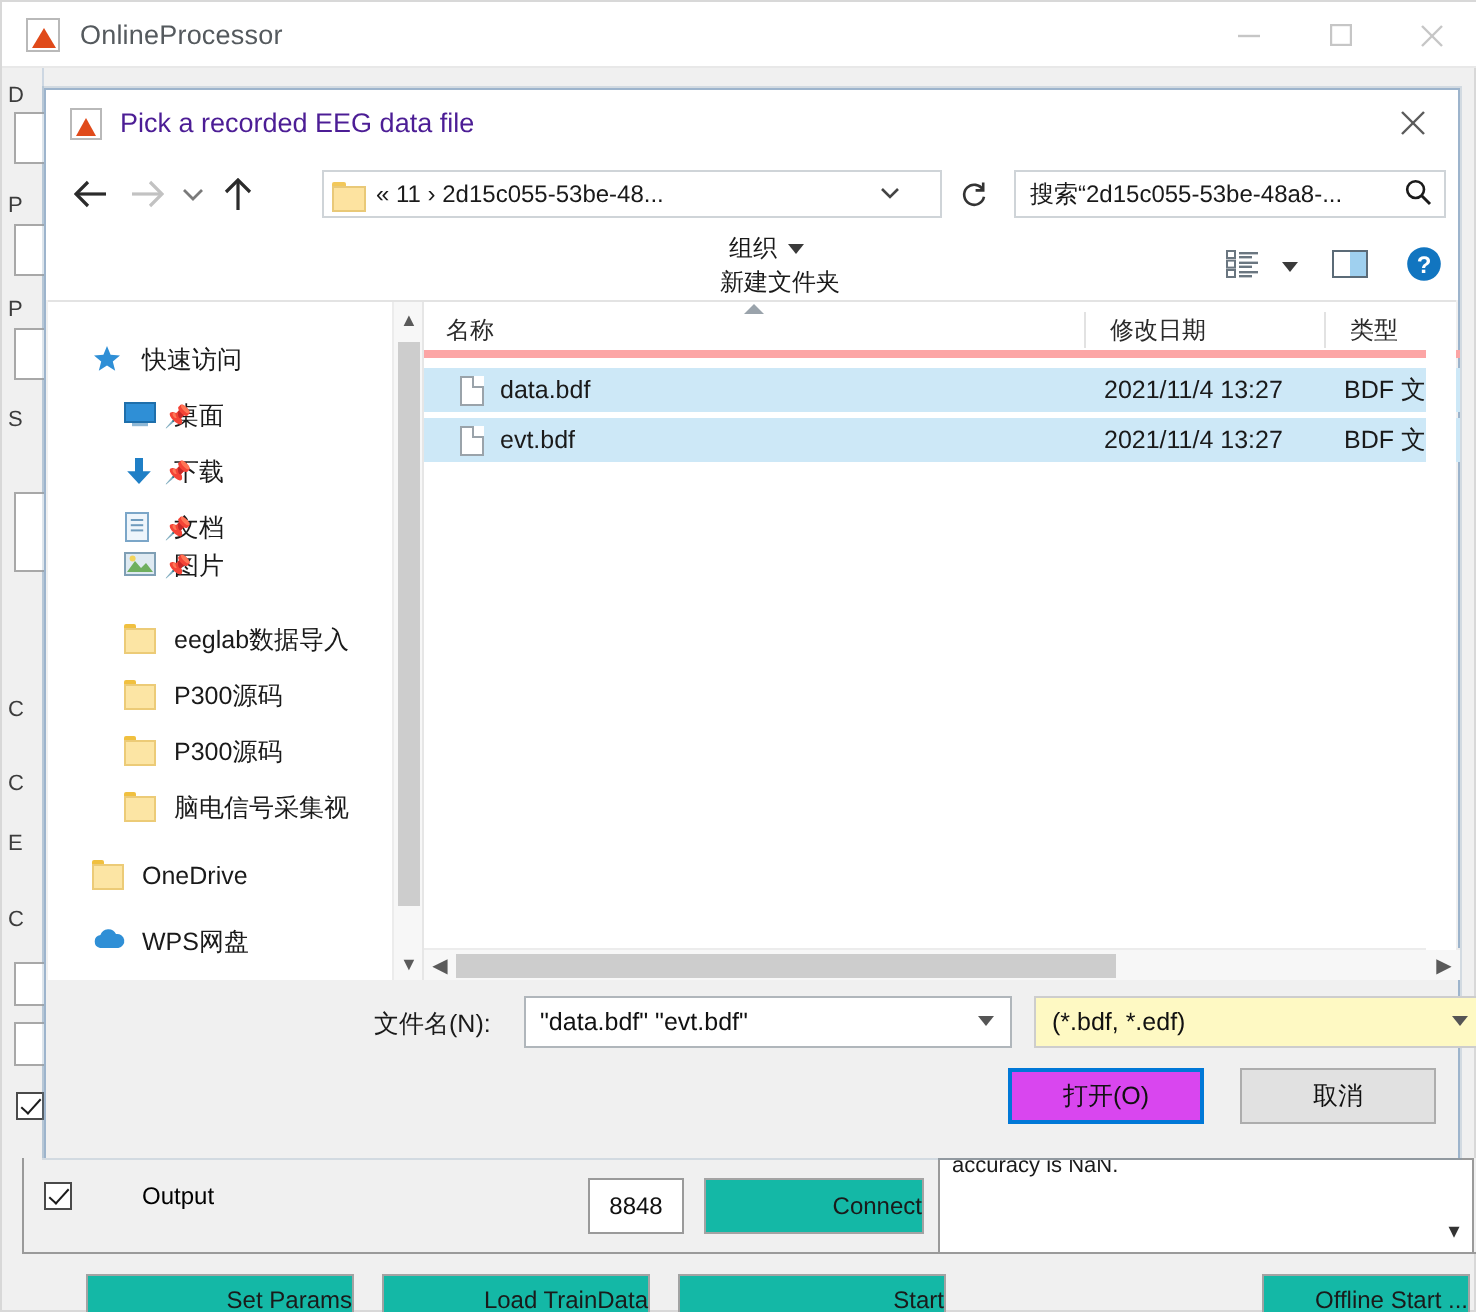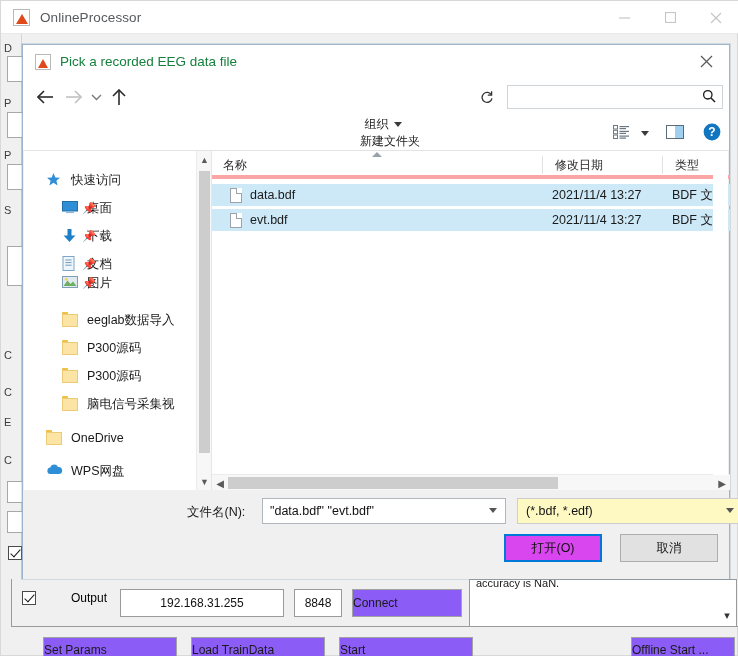--- a/index.html
+++ b/index.html
@@ -75,22 +75,22 @@
   .checkbox.checked::after {
     content: ""; position: absolute; left: 4px; top: 0px; width: 4px; height: 9px;
     border: solid #1b1b1b; border-width: 0 1.6px 1.6px 0; transform: rotate(42deg);
   }
   .appfield {
     position: absolute; background: #ffffff; border: 1px solid #9a9a9a;
     display: flex; align-items: center; justify-content: center;
     font-size: 12px; color: #111;
   }
   .appbtn {
-    position: absolute; background: #8b5cf6; border: 1px solid #a3a3a3;
-    display: flex; align-items: center; justify-content: flex-start;
+    position: absolute; background: #14b8a6; border: 1px solid #a3a3a3;
+    display: flex; align-items: center; justify-content: flex-end;
     font-size: 12px; color: #1a1a1a;
   }
   #log-box {
     position: absolute; left: 462px; top: 0px; width: 268px; height: 48px;
     background: #ffffff; border: 1px solid #9a9a9a; overflow: hidden;
   }
   #log-text { position: absolute; left: 6px; top: -3px; font-size: 11px; color: #1a1a1a; }
   #log-scroll-down {
     position: absolute; right: 2px; bottom: 4px; width: 14px; height: 14px;
     color: #333; font-size: 11px; display: flex; align-items: center; justify-content: center;
@@ -116,21 +116,21 @@
   #dlg-icon {
     width: 16px; height: 16px; margin-left: 12px; margin-right: 9px;
     background: #ffffff; border: 1px solid #b9b9b9; position: relative; overflow: hidden; flex: none;
   }
   #dlg-icon::after {
     content: ""; position: absolute; left: 2px; bottom: 1px;
     width: 0; height: 0;
     border-left: 5px solid transparent; border-right: 5px solid transparent;
     border-bottom: 9px solid #e04a1a;
   }
-  #dlg-title { font-size: 13.5px; color: #15803d; }
+  #dlg-title { font-size: 13.5px; color: #4c1d95; }
   #dlg-close {
     position: absolute; right: 0; top: 0; width: 46px; height: 33px;
     display: flex; align-items: center; justify-content: center; color: #5b5b5b;
   }
 
   
   #navbar {
     position: absolute; left: 0; top: 33px; width: 706px; height: 38px;
     background: #ffffff; display: flex; align-items: center;
   }
@@ -320,23 +320,20 @@
     <div id="bottom-panel">
 
       <div id="conn-group">
         <div class="row-faded"></div>
 
         <div id="chk-output-wrap" style="top:12px;gap:35px;">
           <span class="checkbox checked"></span>
           <span>Output</span>
         </div>
 
-        <div class="appfield" style="left:108px; top:10px; width:164px; height:28px;">
-          <span>192.168.31.255</span>
-        </div>
 
         <div class="appfield" style="left:282px; top:10px; width:48px; height:28px;">
           <span>8848</span>
         </div>
 
         <div class="appbtn" style="left:340px; top:10px; width:110px; height:28px;">
           <span>Connect</span>
         </div>
       </div>
 
@@ -402,29 +399,39 @@
         </svg>
     </div>
     <div class="navbtn">
       <svg width="14" height="17" viewBox="0 0 14 17">
         <path d="M1 7 L7 1 L13 7" fill="none" stroke="#2b2b2b" stroke-width="1.6"></path>
         <line x1="7" y1="1.4" x2="7" y2="16" stroke="#2b2b2b" stroke-width="1.6"></line>
       </svg>
     </div>
   </div>
 
+  <div id="addressbar">
+    <span class="folder-glyph"></span>
+    <span id="addr-text">«  11  ›  2d15c055-53be-48...</span>
+    <span id="addr-chevron">
+      <svg width="10" height="7" viewBox="0 0 10 7">
+          <path d="M1 1.5 L5 5.5 L9 1.5" fill="none" stroke="#444" stroke-width="1.3"></path>
+        </svg>
+    </span>
+  </div>
 
   <div id="addr-refresh">
     <svg width="14" height="14" viewBox="0 0 14 14">
       <path d="M11.5 5 A5 5 0 1 0 12 8.4" fill="none" stroke="#333" stroke-width="1.3"></path>
       <path d="M11.6 1.2 L11.6 5.2 L7.8 5.2" fill="none" stroke="#333" stroke-width="1.3"></path>
     </svg>
   </div>
 
   <div id="searchbox">
+    <span id="search-text">搜索“2d15c055-53be-48a8-...</span>
     <span id="search-icon">
       <svg width="14" height="14" viewBox="0 0 14 14">
         <circle cx="5.8" cy="5.8" r="4.2" fill="none" stroke="#1a1a1a" stroke-width="1.3"></circle>
         <line x1="9" y1="9" x2="13" y2="13" stroke="#1a1a1a" stroke-width="1.5"></line>
       </svg>
     </span>
   </div>
 
   <div id="cmdbar">
     <div class="cmd-item" style="margin-left:14px;">

